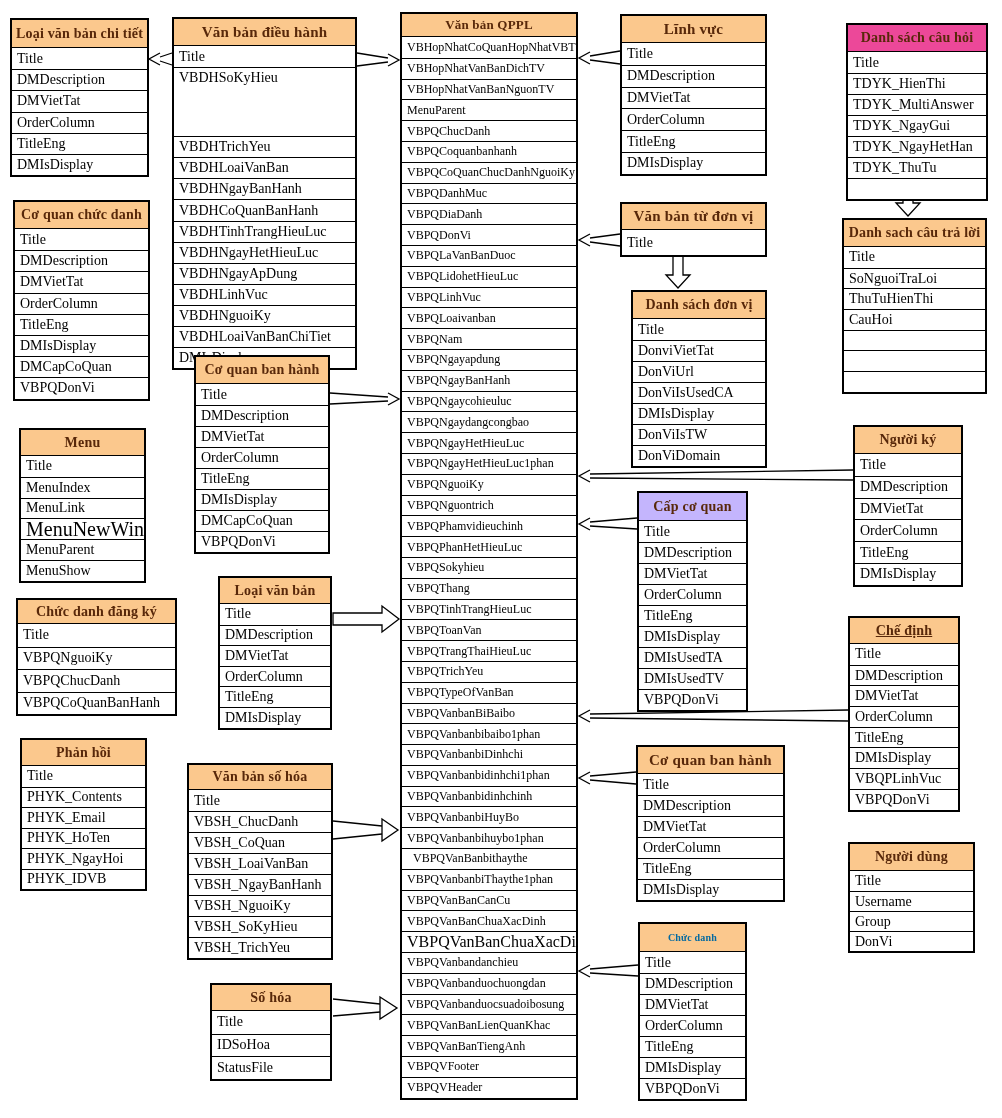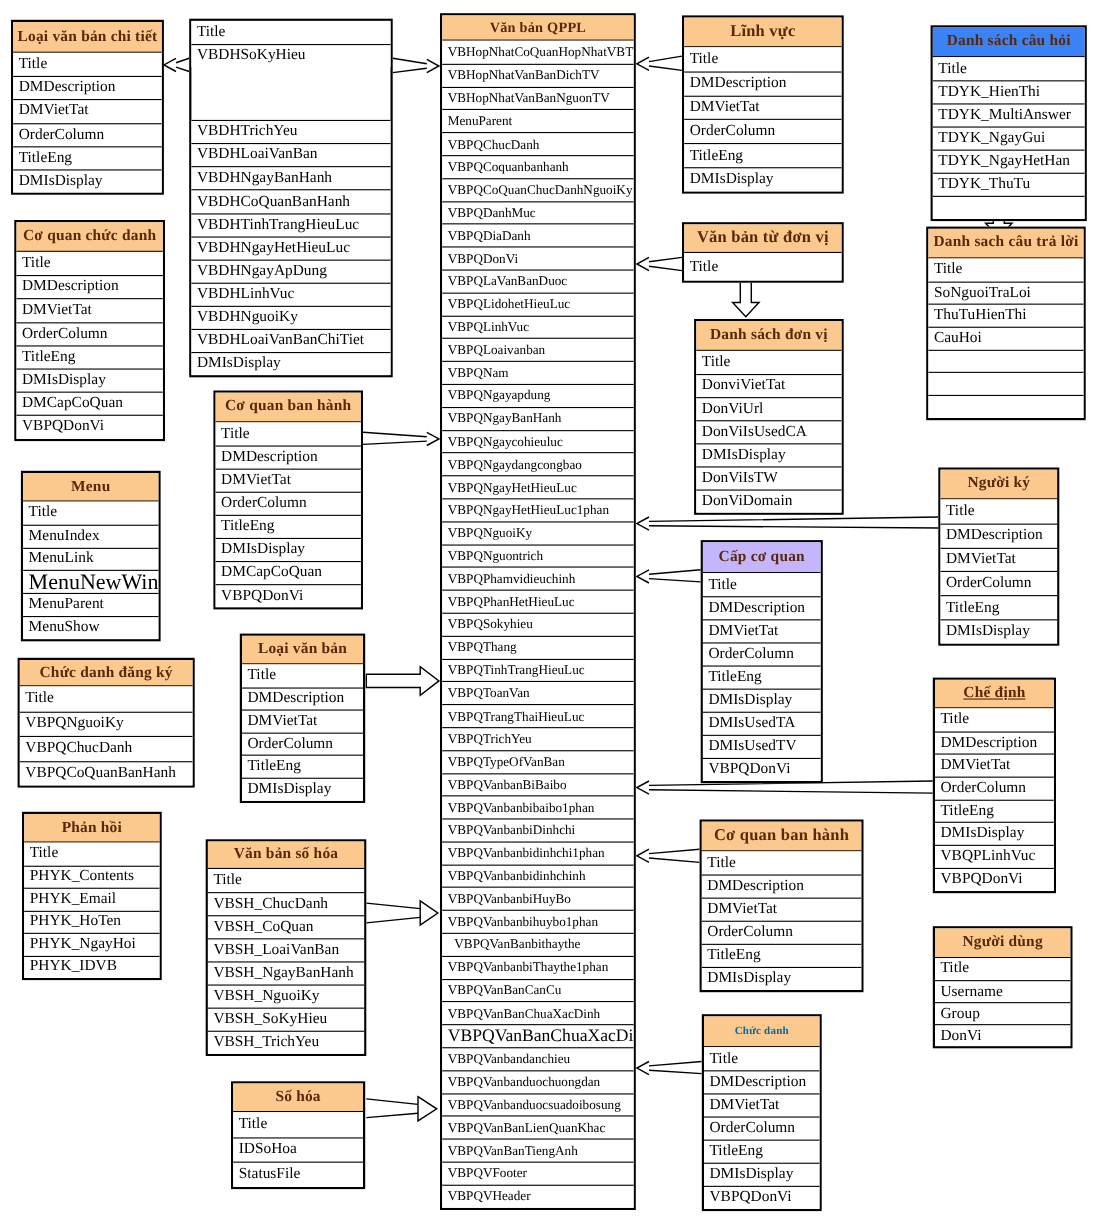--- a/index.html
+++ b/index.html
@@ -92,20 +92,21 @@
     <div class="tbl" style="left: 20px; top: 738px; width: 127px;">
       <div class="tbl-header" style="height: 26px; background: rgb(251, 200, 141); color: rgb(88, 40, 10); font-size: 14px;">Phản hồi</div>
       <div class="tbl-row" style="height: 20.5px; font-size: 14px;">Title</div>
       <div class="tbl-row" style="height: 20.5px; font-size: 14px;">PHYK_Contents</div>
       <div class="tbl-row" style="height: 20.5px; font-size: 14px;">PHYK_Email</div>
       <div class="tbl-row" style="height: 20.5px; font-size: 14px;">PHYK_HoTen</div>
       <div class="tbl-row" style="height: 20.5px; font-size: 14px;">PHYK_NgayHoi</div>
       <div class="tbl-row" style="height: 20.5px; font-size: 14px;">PHYK_IDVB</div>
     </div>
     <div class="tbl" style="left: 172px; top: 17px; width: 185px;">
+      <div class="tbl-header" style="height: 27px; background: rgb(251, 200, 141); color: rgb(88, 40, 10); font-size: 15px;">Văn bản điều hành</div>
       <div class="tbl-row" style="height: 21.1px; font-size: 14px;">Title</div>
       <div class="tbl-row" style="height: 21.1px; font-size: 14px;">VBDHSoKyHieu</div>
       <div class="tbl-row" style="height: 21.1px; font-size: 14px; margin-top: 48px;">VBDHTrichYeu</div>
       <div class="tbl-row" style="height: 21.1px; font-size: 14px;">VBDHLoaiVanBan</div>
       <div class="tbl-row" style="height: 21.1px; font-size: 14px;">VBDHNgayBanHanh</div>
       <div class="tbl-row" style="height: 21.1px; font-size: 14px;">VBDHCoQuanBanHanh</div>
       <div class="tbl-row" style="height: 21.1px; font-size: 14px;">VBDHTinhTrangHieuLuc</div>
       <div class="tbl-row" style="height: 21.1px; font-size: 14px;">VBDHNgayHetHieuLuc</div>
       <div class="tbl-row" style="height: 21.1px; font-size: 14px;">VBDHNgayApDung</div>
       <div class="tbl-row" style="height: 21.1px; font-size: 14px;">VBDHLinhVuc</div>
@@ -252,30 +253,30 @@
       <div class="tbl-header" style="height: 28px; background: rgb(251, 200, 141); color: #0369a1; font-size: 10px;">Chức danh</div>
       <div class="tbl-row" style="height: 21px; font-size: 14px;">Title</div>
       <div class="tbl-row" style="height: 21px; font-size: 14px;">DMDescription</div>
       <div class="tbl-row" style="height: 21px; font-size: 14px;">DMVietTat</div>
       <div class="tbl-row" style="height: 21px; font-size: 14px;">OrderColumn</div>
       <div class="tbl-row" style="height: 21px; font-size: 14px;">TitleEng</div>
       <div class="tbl-row" style="height: 21px; font-size: 14px;">DMIsDisplay</div>
       <div class="tbl-row" style="height: 21px; font-size: 14px;">VBPQDonVi</div>
     </div>
     <div class="tbl" style="left: 846px; top: 23px; width: 142px;">
-      <div class="tbl-header" style="height: 27px; background: #3b82f6; color: rgb(88, 40, 10); font-size: 14px;">Danh sách câu hỏi</div>
+      <div class="tbl-header" style="height: 27px; background: #ec4899; color: rgb(88, 40, 10); font-size: 14px;">Danh sách câu hỏi</div>
       <div class="tbl-row" style="height: 21px; font-size: 14px;">Title</div>
       <div class="tbl-row" style="height: 21px; font-size: 14px;">TDYK_HienThi</div>
       <div class="tbl-row" style="height: 21px; font-size: 14px;">TDYK_MultiAnswer</div>
       <div class="tbl-row" style="height: 21px; font-size: 14px;">TDYK_NgayGui</div>
       <div class="tbl-row" style="height: 21px; font-size: 14px;">TDYK_NgayHetHan</div>
       <div class="tbl-row" style="height: 21px; font-size: 14px;">TDYK_ThuTu</div>
       <div class="tbl-row" style="height: 21px; font-size: 14px;"></div>
     </div>
-    <div class="tbl" style="left: 842px; top: 206px; width: 145px;">
+    <div class="tbl" style="left: 842px; top: 218px; width: 145px;">
       <div class="tbl-header" style="height: 27px; background: rgb(251, 200, 141); color: rgb(88, 40, 10); font-size: 14px;">Danh sach câu trả lời</div>
       <div class="tbl-row" style="height: 20.7px; font-size: 14px;">Title</div>
       <div class="tbl-row" style="height: 20.7px; font-size: 14px;">SoNguoiTraLoi</div>
       <div class="tbl-row" style="height: 20.7px; font-size: 14px;">ThuTuHienThi</div>
       <div class="tbl-row" style="height: 20.7px; font-size: 14px;">CauHoi</div>
       <div class="tbl-row" style="height: 20.7px; font-size: 14px;"></div>
       <div class="tbl-row" style="height: 20.7px; font-size: 14px;"></div>
       <div class="tbl-row" style="height: 20.7px; font-size: 14px;"></div>
     </div>
     <div class="tbl" style="left: 853px; top: 425px; width: 110px;">

